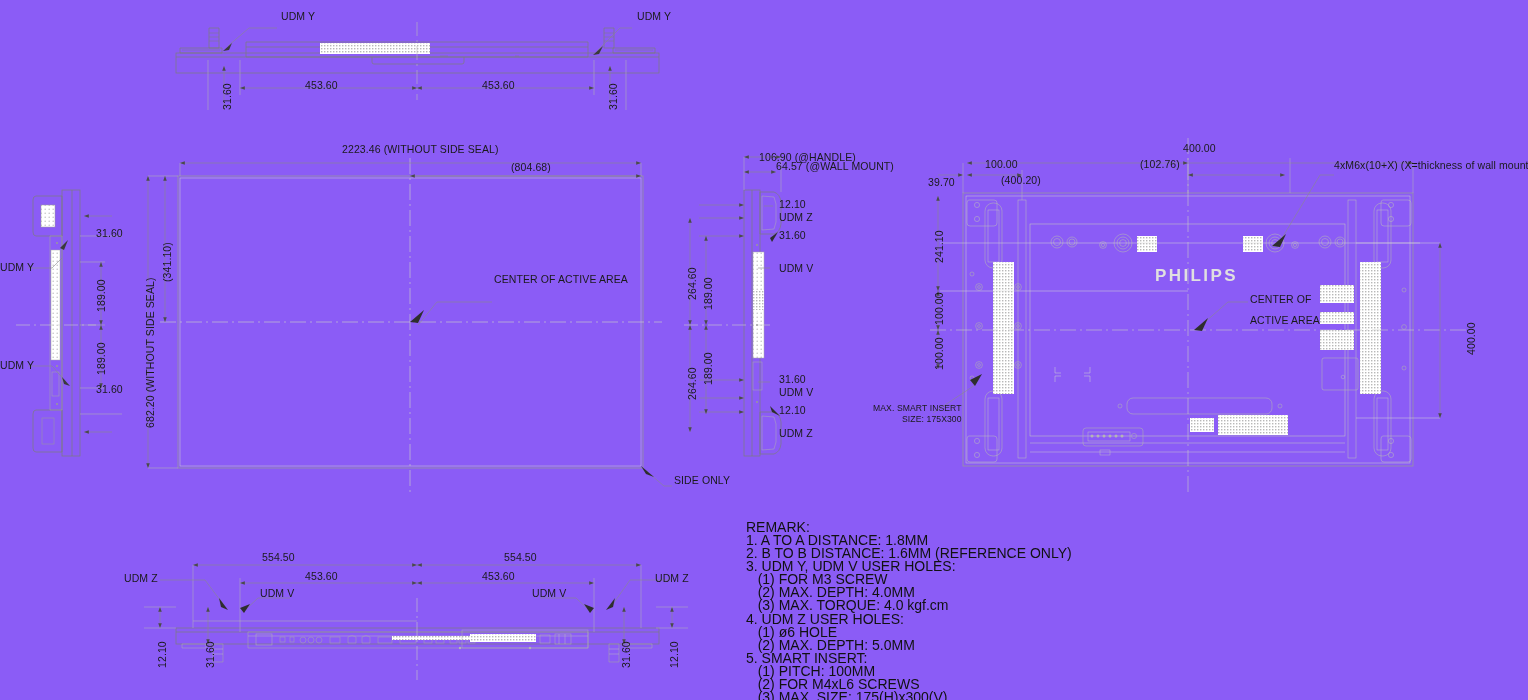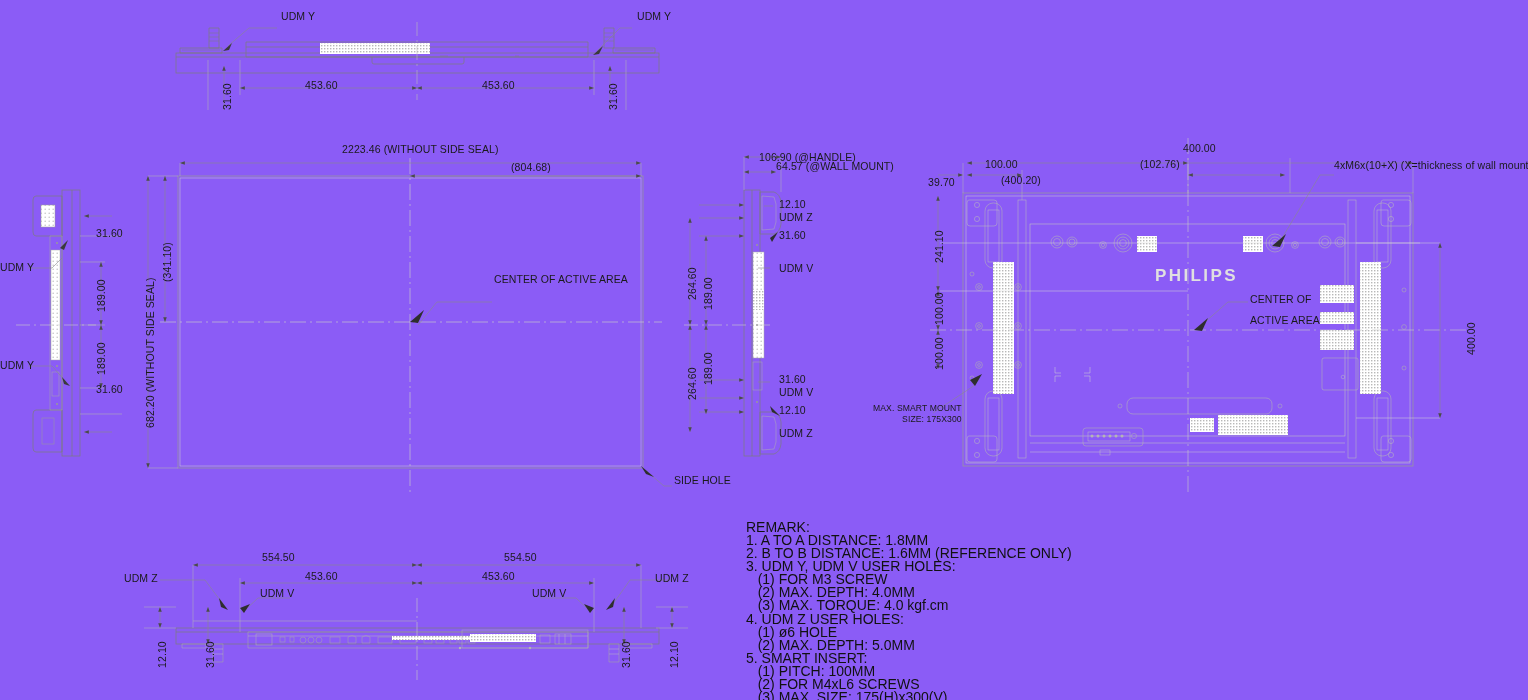--- a/index.html
+++ b/index.html
@@ -473,21 +473,21 @@
 <div class="lbl" style="left:96px;top:228px;">31.60</div>
 <div class="lbl rot" style="left:96px;top:312px;">189.00</div>
 <div class="lbl rot" style="left:96px;top:375px;">189.00</div>
 <div class="lbl" style="left:96px;top:384px;">31.60</div>
 
 <div class="lbl" style="left:342px;top:144px;">2223.46 (WITHOUT SIDE SEAL)</div>
 <div class="lbl" style="left:511px;top:162px;">(804.68)</div>
 <div class="lbl rot" style="left:145px;top:428px;">682.20 (WITHOUT SIDE SEAL)</div>
 <div class="lbl rot" style="left:162px;top:282px;">(341.10)</div>
 <div class="lbl" style="left:494px;top:274px;">CENTER OF ACTIVE AREA</div>
-<div class="lbl" style="left:674px;top:475px;">SIDE HOLE</div>
+<div class="lbl" style="left:674px;top:475px;">SIDE ONLY</div>
 
 <div class="lbl" style="left:759px;top:140px;margin-top:12px;">106.90 (@HANDLE)</div>
 <div class="lbl" style="left:776px;top:161px;">64.57 (@WALL MOUNT)</div>
 <div class="lbl" style="left:779px;top:199px;">12.10</div>
 <div class="lbl" style="left:779px;top:212px;">UDM Z</div>
 <div class="lbl" style="left:779px;top:230px;">31.60</div>
 <div class="lbl" style="left:779px;top:263px;">UDM V</div>
 <div class="lbl rot" style="left:687px;top:300px;">264.60</div>
 <div class="lbl rot" style="left:703px;top:310px;">189.00</div>
 <div class="lbl rot" style="left:703px;top:385px;">189.00</div>
@@ -502,21 +502,21 @@
 <div class="lbl" style="left:1001px;top:139px;margin-top:36px;">(400.20)</div>
 <div class="lbl" style="left:1140px;top:159px;">(102.76)</div>
 <div class="lbl" style="left:1183px;top:143px;">400.00</div>
 <div class="lbl rot" style="left:934px;top:263px;">241.10</div>
 <div class="lbl rot" style="left:934px;top:325px;">100.00</div>
 <div class="lbl rot" style="left:934px;top:370px;">100.00</div>
 <div class="lbl rot" style="left:1466px;top:355px;">400.00</div>
 <div class="lbl" style="left:1334px;top:160px;">4xM6x(10+X) (X=thickness of wall mount plate)</div>
 <div class="lbl" style="left:1250px;top:289px;white-space:pre-line;line-height:21px;">CENTER OF
 ACTIVE AREA</div>
-<div class="lbl xs" style="left:873px;top:403px;white-space:pre-line;line-height:10.5px;text-align:right;">MAX. SMART MOUNT
+<div class="lbl xs" style="left:873px;top:403px;white-space:pre-line;line-height:10.5px;text-align:right;">MAX. SMART INSERT
 SIZE: 175X300</div>
 <div class="lbl" style="left:1155px;top:266px;font-size:17px;font-weight:bold;letter-spacing:2.4px;color:#e0e0e0;text-align:right;">PHILIPS</div>
 
 <div class="lbl" style="left:262px;top:552px;">554.50</div>
 <div class="lbl" style="left:504px;top:552px;">554.50</div>
 <div class="lbl" style="left:305px;top:571px;">453.60</div>
 <div class="lbl" style="left:482px;top:571px;">453.60</div>
 <div class="lbl rot" style="left:157px;top:668px;">12.10</div>
 <div class="lbl rot" style="left:205px;top:668px;">31.60</div>
 <div class="lbl rot" style="left:621px;top:668px;">31.60</div>

